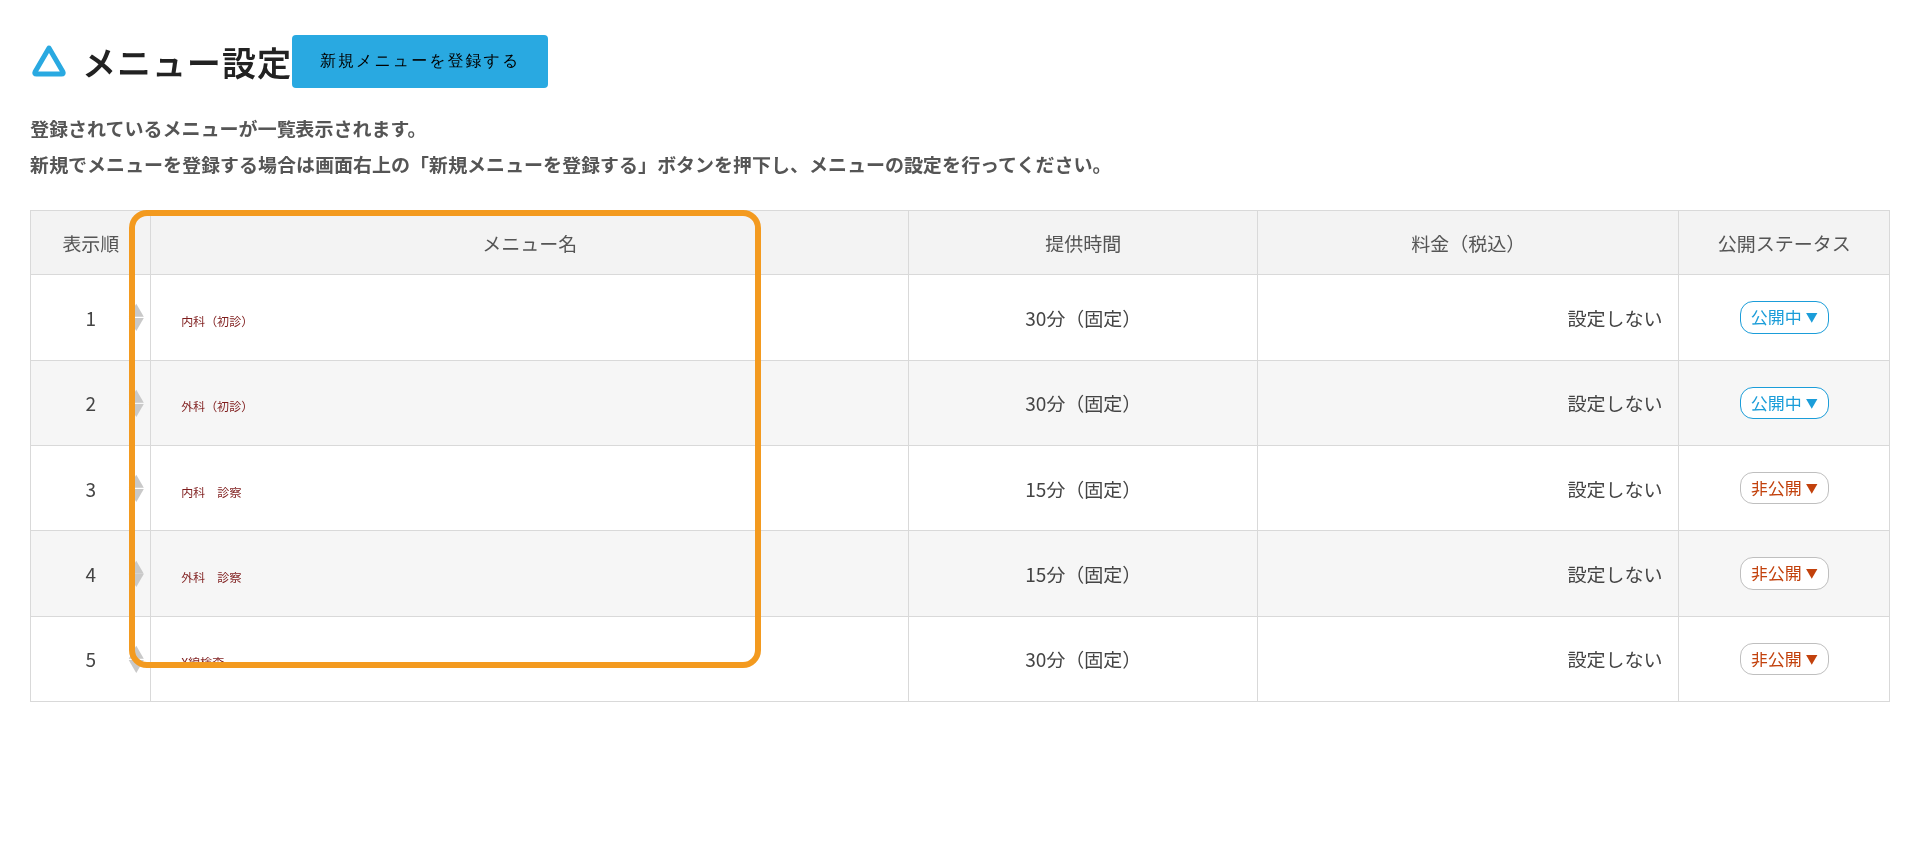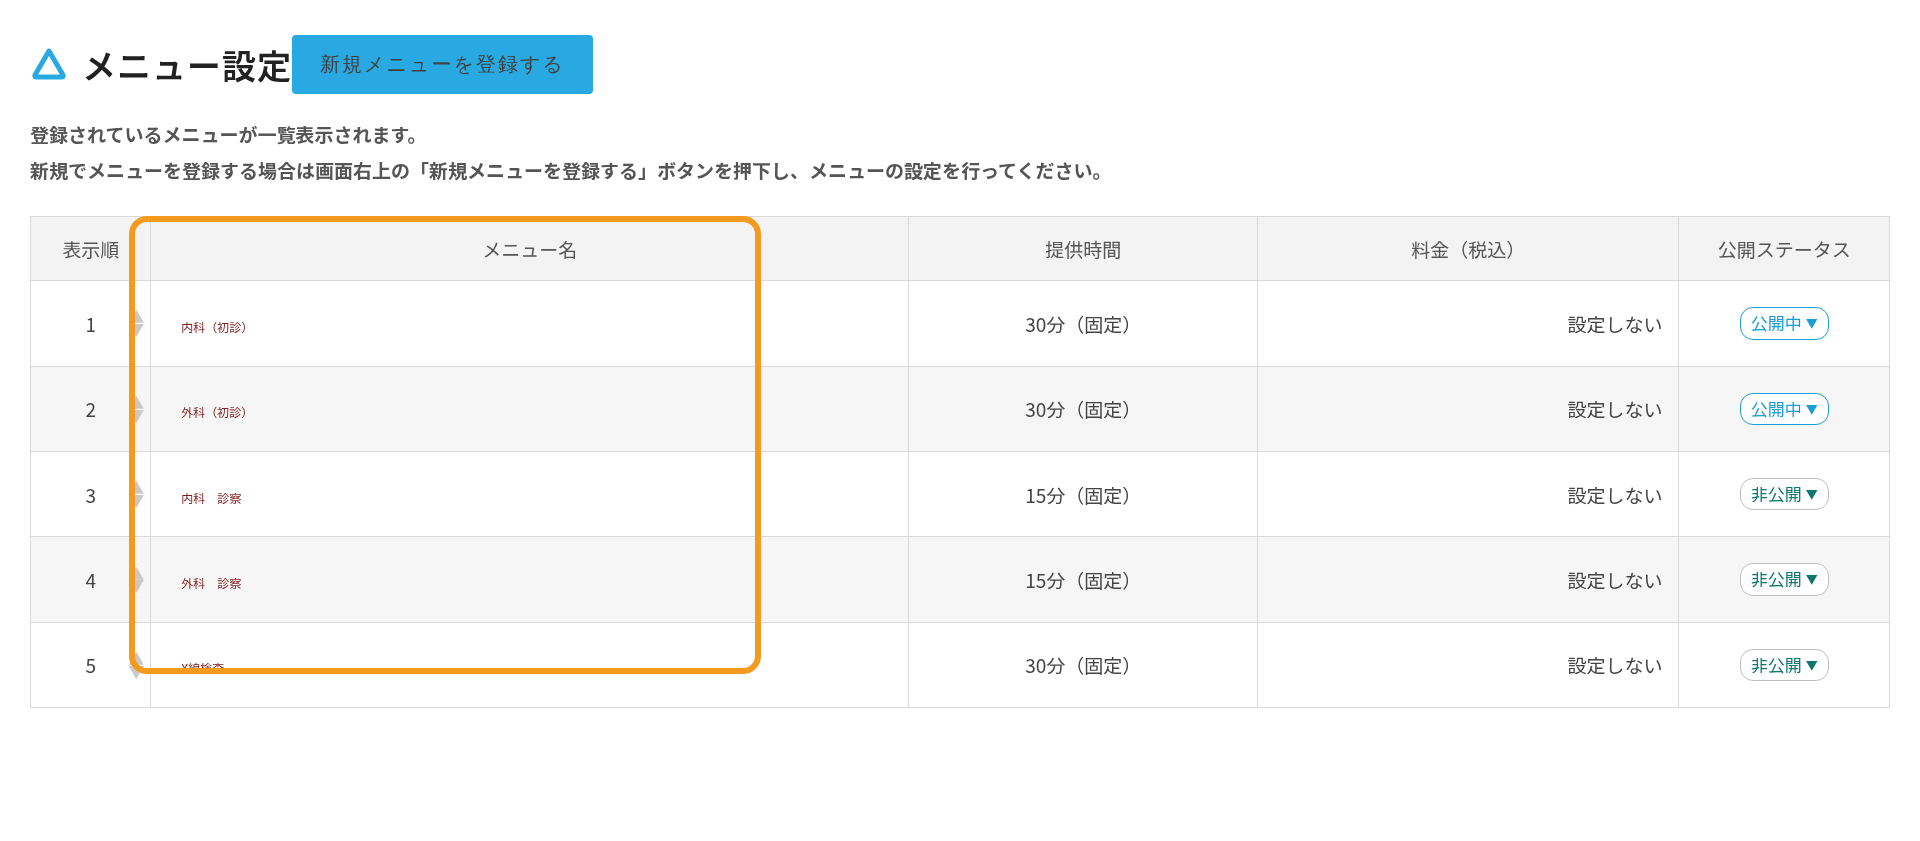--- a/index.html
+++ b/index.html
@@ -3,21 +3,21 @@
 <meta charset="utf-8">
 <style>
   * { box-sizing: border-box; margin: 0; padding: 0; }
   html, body { width: 1920px; height: 841px; font-family: "Hiragino Kaku Gothic ProN","Noto Sans JP",sans-serif; color:#333; background:#fff; }
   .page { padding: 35px 30px; }
   .header-row { display:flex; align-items:center; margin-bottom:22px; }
   .title-wrap { display:flex; align-items:center; gap:14px; }
   .title-wrap h1 { font-size:34px; font-weight:600; color:#222; letter-spacing:1px; }
   .triangle-icon svg { display:block; }
   .primary-btn {
-    background:#29a9e1; color:#404040; border:none; padding:16px 28px; font-size:20px;
+    background:#29a9e1; color:#000000; border:none; padding:16px 28px; font-size:16px;
     border-radius:4px; cursor:pointer; letter-spacing:2px; font-weight:500;
   }
   .desc { font-size:19px; line-height:1.9; color:#555; margin-bottom:28px; }
   .desc p { margin:0;font-weight:bold; }
   .table-wrap { position:relative; }
   table { width:100%; border-collapse:collapse; table-layout:fixed; }
   th, td { border:1px solid #d9d9d9; text-align:center; font-size:19px; }
   th { background:#f3f3f3; color:#555; font-weight:400; padding:18px 8px; }
   td { padding:26px 12px; color:#444; }
   tbody tr:nth-child(even) td { background:#f6f6f6; }
@@ -31,21 +31,21 @@
   .order-num { display:inline-block; min-width:20px; }
   .drag-handle { position:absolute; right:6px; top:50%; transform:translateY(-50%); color:#c9c9c9; font-size:16px; line-height:0.8; user-select:none;}
   .name-cell { text-align:left; padding-left:30px; }
   .name-link { color:#7f1d1d; text-decoration:none; cursor:pointer; font-size:12px; }
   .price-cell { text-align:right; padding-right:16px; }
   .status-btn {
     display:inline-flex; align-items:center; gap:4px; padding:5px 10px; font-size:17px;
     border-radius:13px; cursor:pointer; background:#fff; line-height:1.2;
   }
   .status-public { color:#1b9dd9; border:1.5px solid #1b9dd9; }
-  .status-private { color:#0f766e; border:1.5px solid #bfbfbf; }
+  .status-private { color:#c2410c; border:1.5px solid #bfbfbf; }
   .status-caret { font-size:12px; }
   .highlight-box {
     position:absolute; border:6px solid #f39a1f; border-radius:18px;
     pointer-events:none;
   }
 </style>
 </head>
 <body>
 
 <div class="page">

